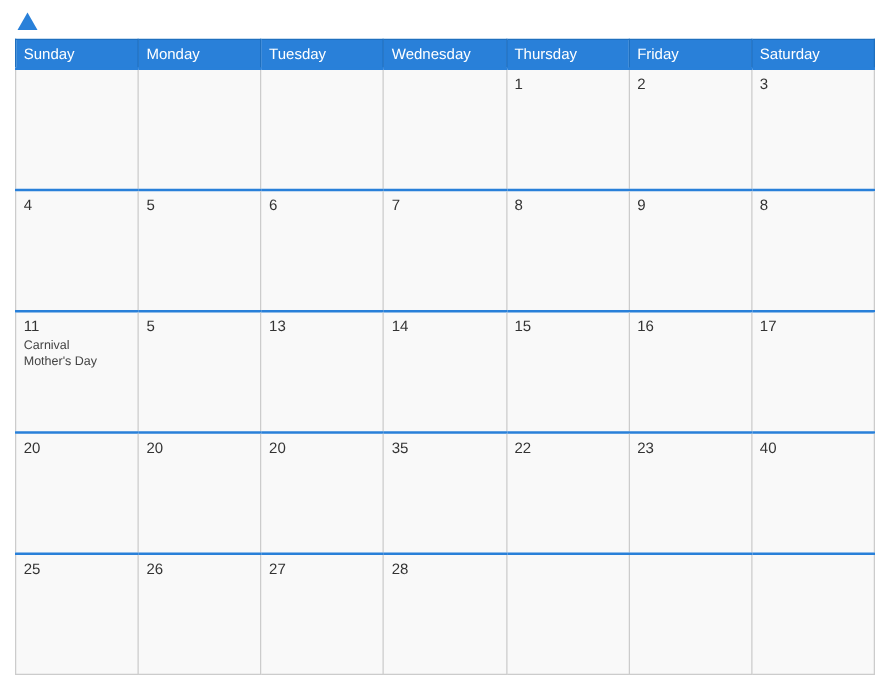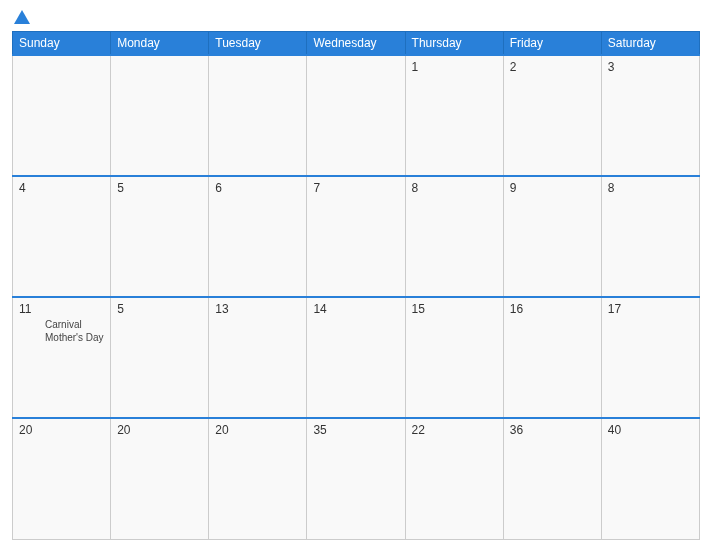--- a/index.html
+++ b/index.html
@@ -98,21 +98,20 @@
       font-size: 12px;
       color: #333;
       display: block;
       margin-bottom: 2px;
     }
     .event {
       font-size: 10px;
       color: #444;
       display: block;
       line-height: 1.3;
-      margin-left: 26px;
     }
     .row-top td {
       border-top: 2px solid #2980d9;
     }
   </style>
 </head>
 <body>
 
 <div class="page">
   <div class="header">
@@ -213,21 +212,38 @@
           <td>
             <span class="day-num">20</span>
           </td>
           <td>
             <span class="day-num">35</span>
           </td>
           <td>
             <span class="day-num">22</span>
           </td>
           <td>
-            <span class="day-num">36</span>
+            <span class="day-num">23</span>
           </td>
           <td>
             <span class="day-num">40</span>
           </td>
+        </tr>
+        <tr class="row-top">
+          <td>
+            <span class="day-num">25</span>
+          </td>
+          <td>
+            <span class="day-num">26</span>
+          </td>
+          <td>
+            <span class="day-num">27</span>
+          </td>
+          <td>
+            <span class="day-num">28</span>
+          </td>
+          <td class="empty"></td>
+          <td class="empty"></td>
+          <td class="empty"></td>
         </tr>
       </tbody>
   </table>
 </div>
 
 </body></html>

